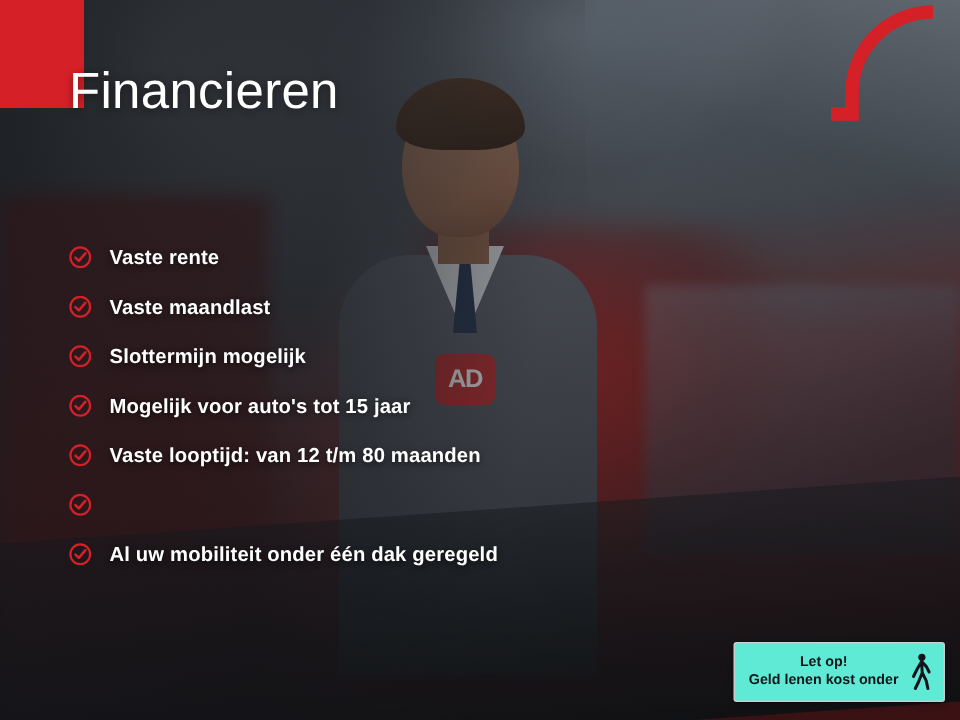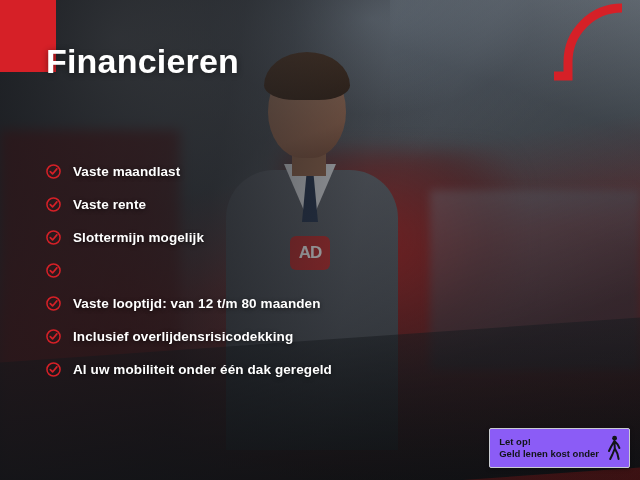--- a/index.html
+++ b/index.html
@@ -147,21 +147,21 @@
     pointer-events: none;
   }
 
   
   .headline {
     position: absolute;
     left: 46px; top: 42px;
     color: #ffffff;
     font-size: 34px;
     line-height: 1.16;
-    font-weight: 700;
+    font-weight: 400;
     letter-spacing: 0.2px;
     text-shadow: 0 1px 6px rgba(0,0,0,0.45);
   }
   .headline span { display: block; }
 
   
   .benefits {
     position: absolute;
     left: 46px; top: 155px;
     width: 420px;
@@ -183,28 +183,29 @@
     font-weight: bold;
     letter-spacing: 0.1px;
     text-shadow: 0 1px 4px rgba(0,0,0,0.6);
     white-space: nowrap;
   }
 
   
   .warning {
     position: absolute;
     right: 10px; bottom: 12px;
-    background: #8b5cf6;
+    background: #5eead4;
     border: 1px solid #c9ccd1;
     border-radius: 2px;
     padding: 6px 8px 6px 9px;
     display: flex;
     align-items: center;
     gap: 8px;
     box-shadow: 0 1px 4px rgba(0,0,0,0.35);
+    text-align: center;
   }
   .warning-text {
     color: #111418;
     font-size: 9.5px;
     font-weight: bold;
     line-height: 1.25;
   }
   .warning-text span { display: block; white-space: nowrap; }
   .walker-icon { display: block; }
 </style>
@@ -241,61 +242,61 @@
     <span>Financieren</span>
   </div>
 
   <div class="benefits">
 
     <div class="benefit">
       <svg class="check-icon" viewBox="0 0 16 16">
         <circle cx="8" cy="8" r="7" fill="none" stroke="#d62027" stroke-width="1.6"></circle>
         <path d="M4.6 8.2 L7 10.6 L11.6 5.2" fill="none" stroke="#d62027" stroke-width="1.8" stroke-linecap="round" stroke-linejoin="round"></path>
       </svg>
+      <div class="benefit-label">Vaste rente</div>
+    </div>
+
+    <div class="benefit">
+      <svg class="check-icon" viewBox="0 0 16 16">
+        <circle cx="8" cy="8" r="7" fill="none" stroke="#d62027" stroke-width="1.6"></circle>
+        <path d="M4.6 8.2 L7 10.6 L11.6 5.2" fill="none" stroke="#d62027" stroke-width="1.8" stroke-linecap="round" stroke-linejoin="round"></path>
+      </svg>
       <div class="benefit-label">Vaste maandlast</div>
     </div>
 
     <div class="benefit">
       <svg class="check-icon" viewBox="0 0 16 16">
         <circle cx="8" cy="8" r="7" fill="none" stroke="#d62027" stroke-width="1.6"></circle>
         <path d="M4.6 8.2 L7 10.6 L11.6 5.2" fill="none" stroke="#d62027" stroke-width="1.8" stroke-linecap="round" stroke-linejoin="round"></path>
       </svg>
-      <div class="benefit-label">Vaste rente</div>
-    </div>
-
-    <div class="benefit">
-      <svg class="check-icon" viewBox="0 0 16 16">
-        <circle cx="8" cy="8" r="7" fill="none" stroke="#d62027" stroke-width="1.6"></circle>
-        <path d="M4.6 8.2 L7 10.6 L11.6 5.2" fill="none" stroke="#d62027" stroke-width="1.8" stroke-linecap="round" stroke-linejoin="round"></path>
-      </svg>
       <div class="benefit-label">Slottermijn mogelijk</div>
     </div>
 
     <div class="benefit">
       <svg class="check-icon" viewBox="0 0 16 16">
         <circle cx="8" cy="8" r="7" fill="none" stroke="#d62027" stroke-width="1.6"></circle>
         <path d="M4.6 8.2 L7 10.6 L11.6 5.2" fill="none" stroke="#d62027" stroke-width="1.8" stroke-linecap="round" stroke-linejoin="round"></path>
       </svg>
+      <div class="benefit-label">Mogelijk voor auto's tot 15 jaar</div>
     </div>
 
     <div class="benefit">
       <svg class="check-icon" viewBox="0 0 16 16">
         <circle cx="8" cy="8" r="7" fill="none" stroke="#d62027" stroke-width="1.6"></circle>
         <path d="M4.6 8.2 L7 10.6 L11.6 5.2" fill="none" stroke="#d62027" stroke-width="1.8" stroke-linecap="round" stroke-linejoin="round"></path>
       </svg>
       <div class="benefit-label">Vaste looptijd: van 12 t/m 80 maanden</div>
     </div>
 
 
     <div class="benefit">
       <svg class="check-icon" viewBox="0 0 16 16">
         <circle cx="8" cy="8" r="7" fill="none" stroke="#d62027" stroke-width="1.6"></circle>
         <path d="M4.6 8.2 L7 10.6 L11.6 5.2" fill="none" stroke="#d62027" stroke-width="1.8" stroke-linecap="round" stroke-linejoin="round"></path>
       </svg>
-      <div class="benefit-label">Inclusief overlijdensrisicodekking</div>
     </div>
 
     <div class="benefit">
       <svg class="check-icon" viewBox="0 0 16 16">
         <circle cx="8" cy="8" r="7" fill="none" stroke="#d62027" stroke-width="1.6"></circle>
         <path d="M4.6 8.2 L7 10.6 L11.6 5.2" fill="none" stroke="#d62027" stroke-width="1.8" stroke-linecap="round" stroke-linejoin="round"></path>
       </svg>
       <div class="benefit-label">Al uw mobiliteit onder één dak geregeld</div>
     </div>
 

